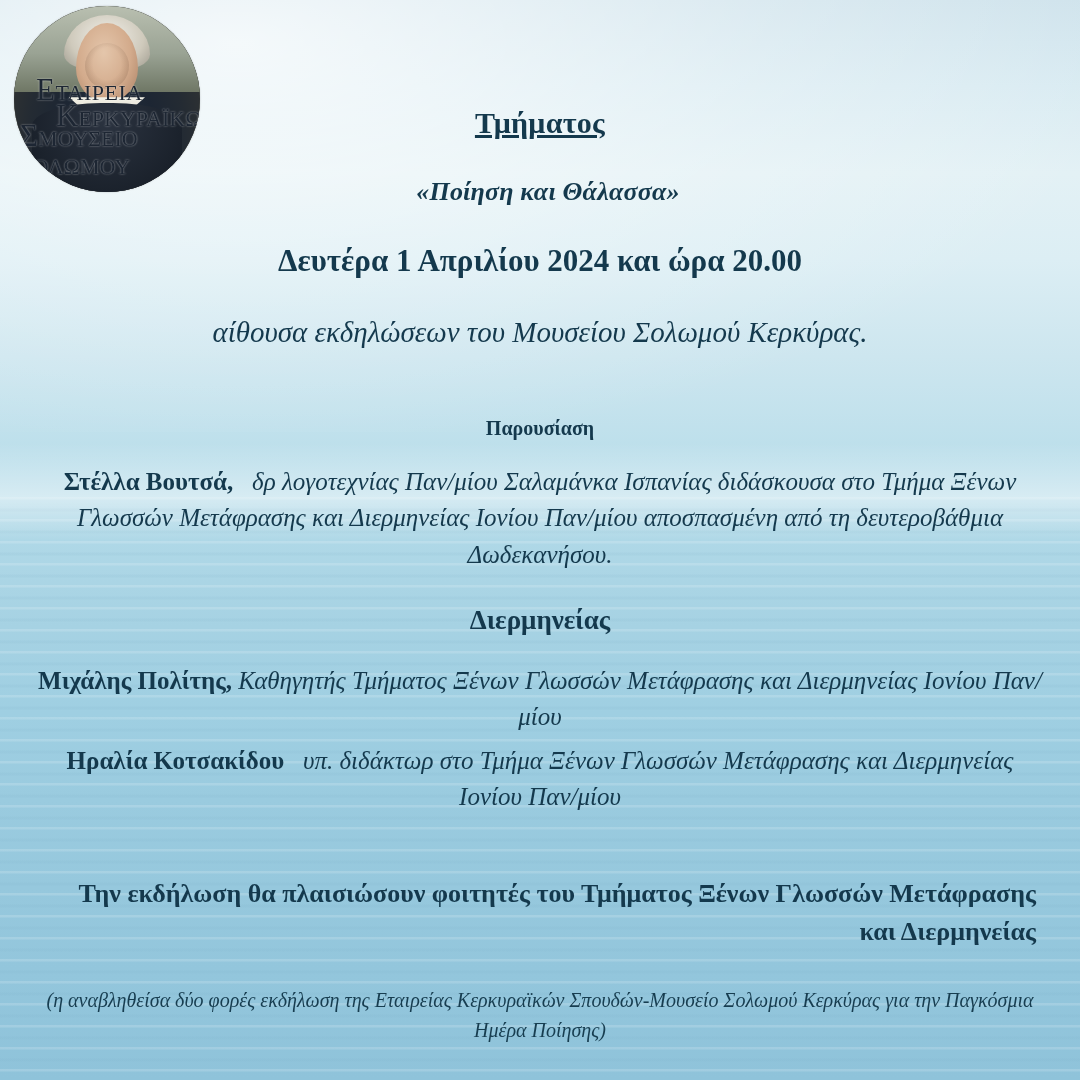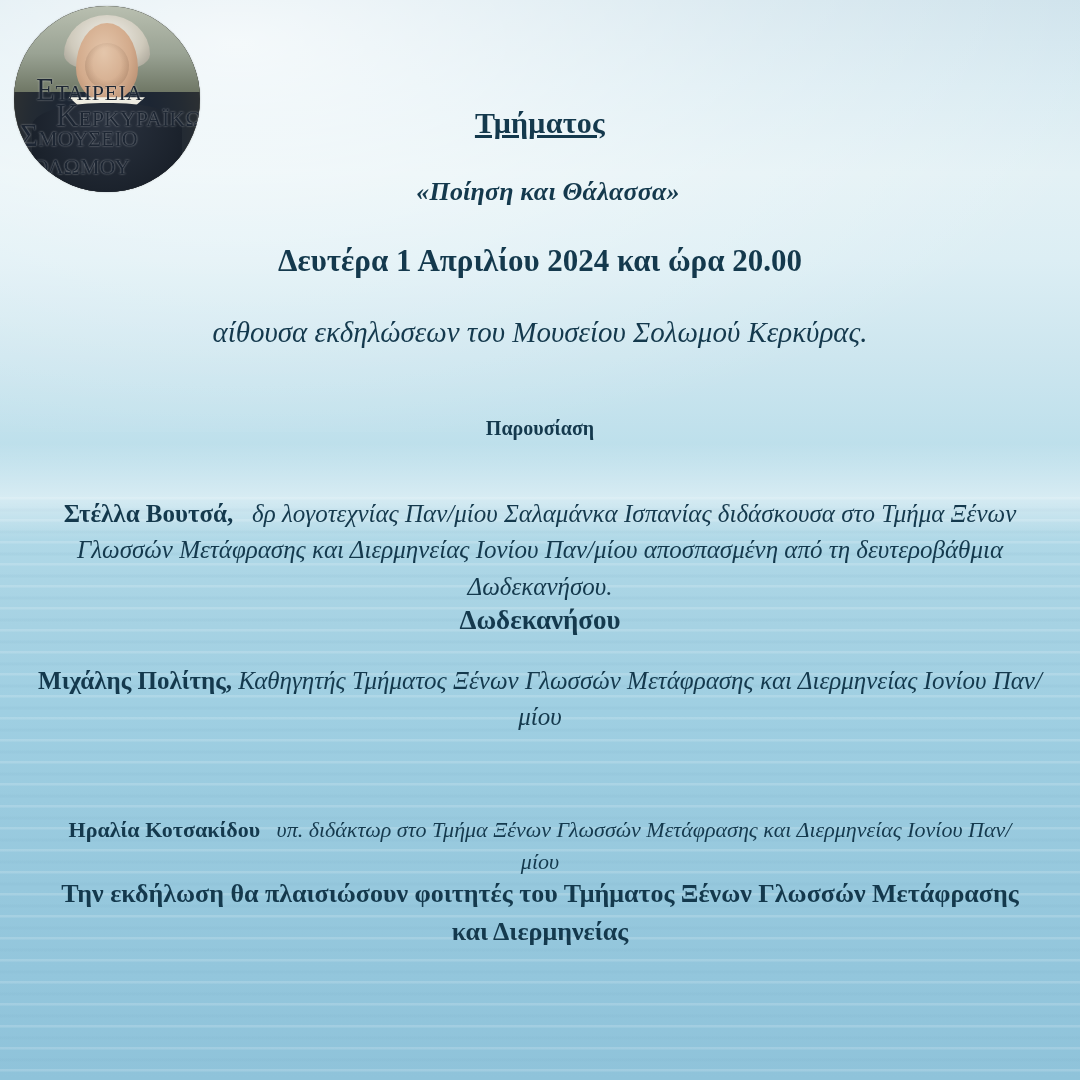--- a/index.html
+++ b/index.html
@@ -230,21 +230,21 @@
     font-style: italic;
   }
 
   .section-1 {
     top: 415px;
     font-size: 20px;
     font-weight: bold;
   }
 
   .presenter {
-    top: 496px;
+    top: 464px;
     font-size: 25px;
     padding: 0 24px;
     box-sizing: border-box;
     line-height: 1.45;
   }
   .presenter .nm {
     font-weight: bold;
     font-style: normal;
   }
   .presenter .dsc {
@@ -258,40 +258,41 @@
   }
 
   .reciter-1 {
     top: 663px;
     font-size: 25px;
     padding: 0 36px;
     box-sizing: border-box;
     line-height: 1.45;
   }
   .reciter-2 {
-    top: 806px;
-    font-size: 22px;
+    top: 735px;
+    font-size: 25px;
     padding: 8px 50px;
     box-sizing: border-box;
     line-height: 1.45;
   }
   .reciter-1 .nm, .reciter-2 .nm {
     font-weight: bold;
   }
   .reciter-1 .dsc, .reciter-2 .dsc {
     font-style: italic;
   }
 
   .students {
     top: 875px;
     font-size: 26px;
     font-weight: bold;
     padding: 0 44px;
     box-sizing: border-box;
     line-height: 1.45;
+    text-align: right;
   }
 
   .footnote {
     top: 985px;
     font-size: 20px;
     font-style: italic;
     padding: 0 20px;
     box-sizing: border-box;
     line-height: 1.5;
     color: #173d50;
@@ -333,31 +334,32 @@
     <div class="tx venue">αίθουσα εκδηλώσεων του Μουσείου Σολωμού Κερκύρας.</div>
 
     <div class="tx section-1">Παρουσίαση</div>
 
     <div class="tx presenter">
       <span class="nm">Στέλλα Βουτσά,</span>
       <span>&nbsp; </span>
       <span class="dsc">δρ λογοτεχνίας Παν/μίου Σαλαμάνκα Ισπανίας διδάσκουσα στο Τμήμα Ξένων Γλωσσών Μετάφρασης και Διερμηνείας Ιονίου Παν/μίου αποσπασμένη από τη δευτεροβάθμια Δωδεκανήσου.</span>
     </div>
 
-    <div class="tx section-2">Δωδεκανήσου</div>
+    <div class="tx section-2">Διερμηνείας</div>
 
     <div class="tx reciter-1">
       <span class="nm">Μιχάλης Πολίτης,</span>
       <span> </span>
       <span class="dsc">Καθηγητής Τμήματος Ξένων Γλωσσών Μετάφρασης και Διερμηνείας Ιονίου Παν/μίου</span>
     </div>
 
     <div class="tx reciter-2">
       <span class="nm">Ηραλία Κοτσακίδου</span>
       <span>&nbsp; </span>
       <span class="dsc">υπ. διδάκτωρ στο Τμήμα Ξένων Γλωσσών Μετάφρασης και Διερμηνείας Ιονίου Παν/μίου</span>
     </div>
 
     <div class="tx students">Την εκδήλωση θα πλαισιώσουν φοιτητές του Τμήματος Ξένων Γλωσσών Μετάφρασης και Διερμηνείας</div>
 
+    <div class="tx footnote">(η αναβληθείσα δύο φορές  εκδήλωση της Εταιρείας Κερκυραϊκών Σπουδών-Μουσείο Σολωμού Κερκύρας για την Παγκόσμια Ημέρα Ποίησης)</div>
 
   </div>
 </div>
 
 </body></html>

